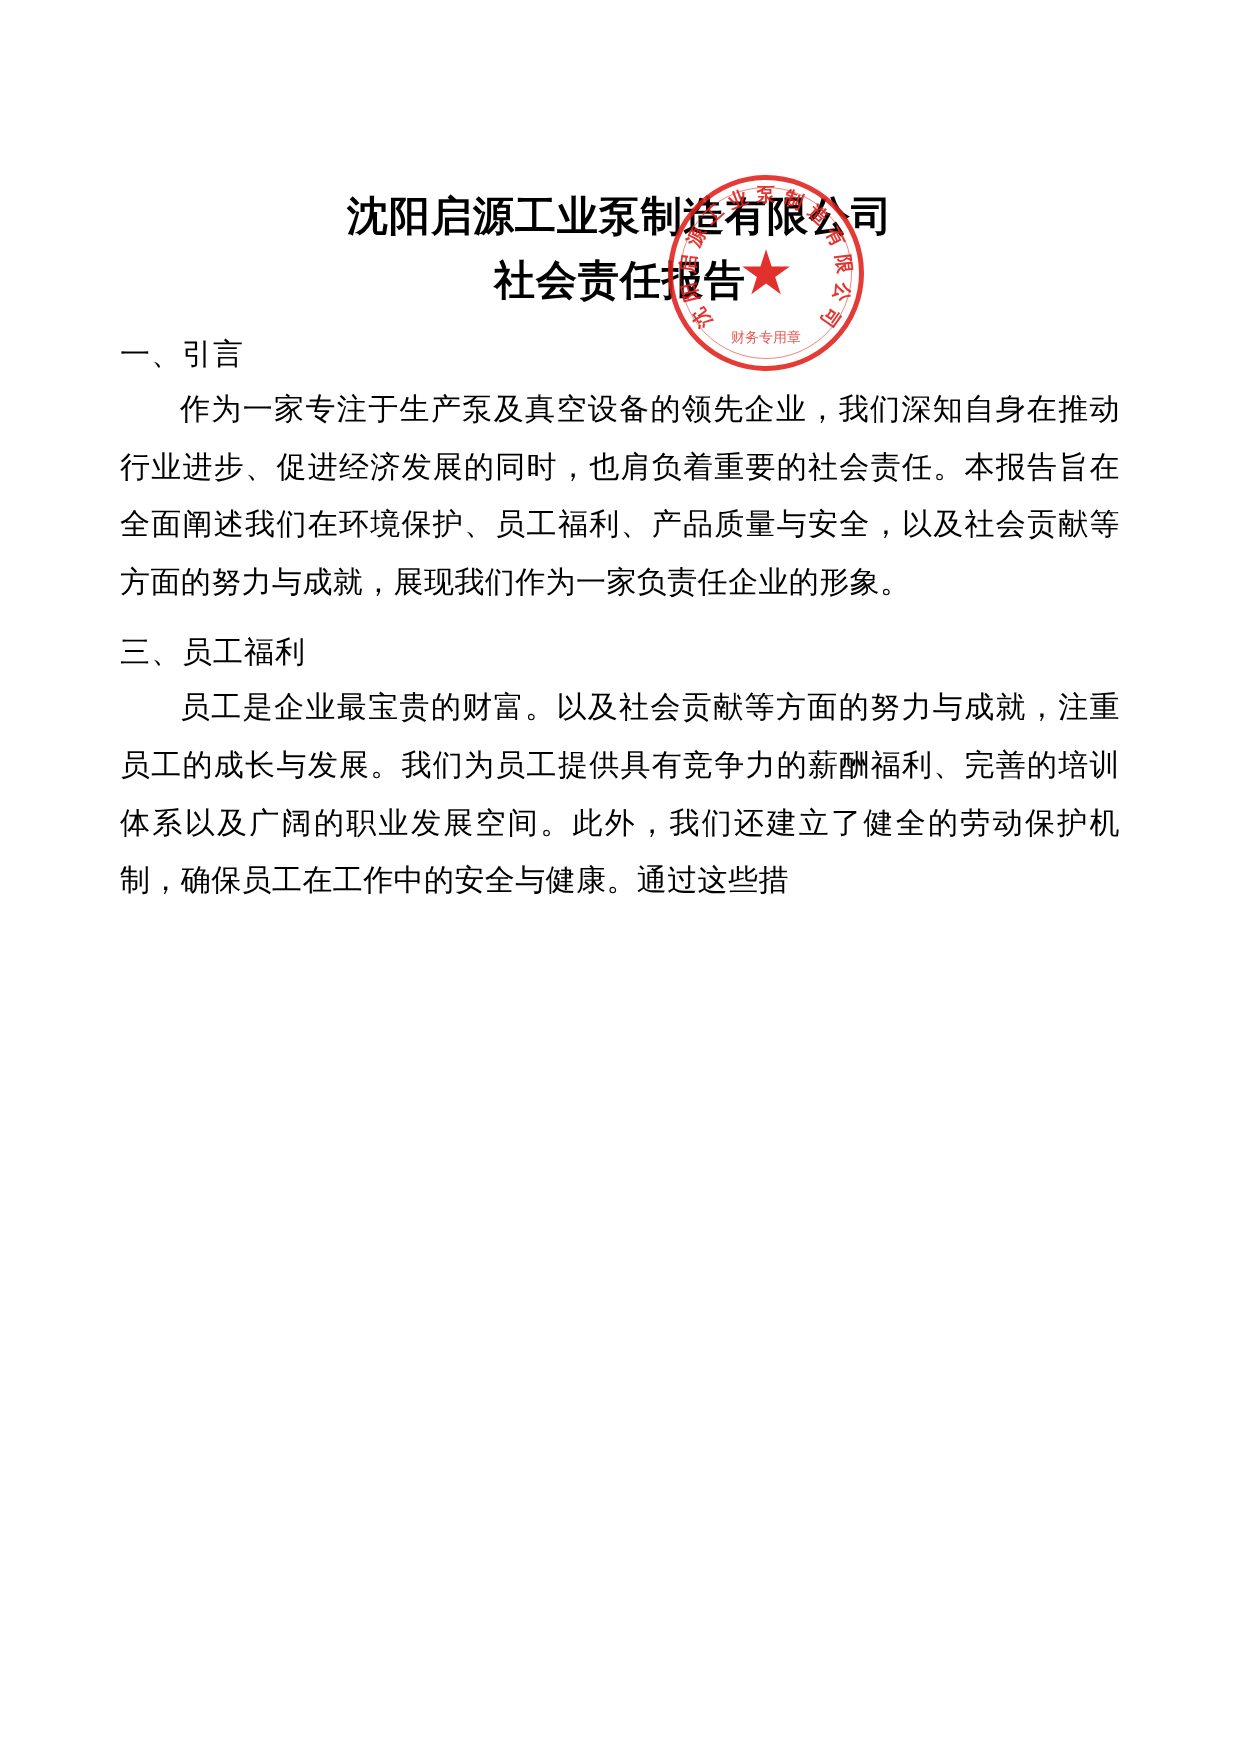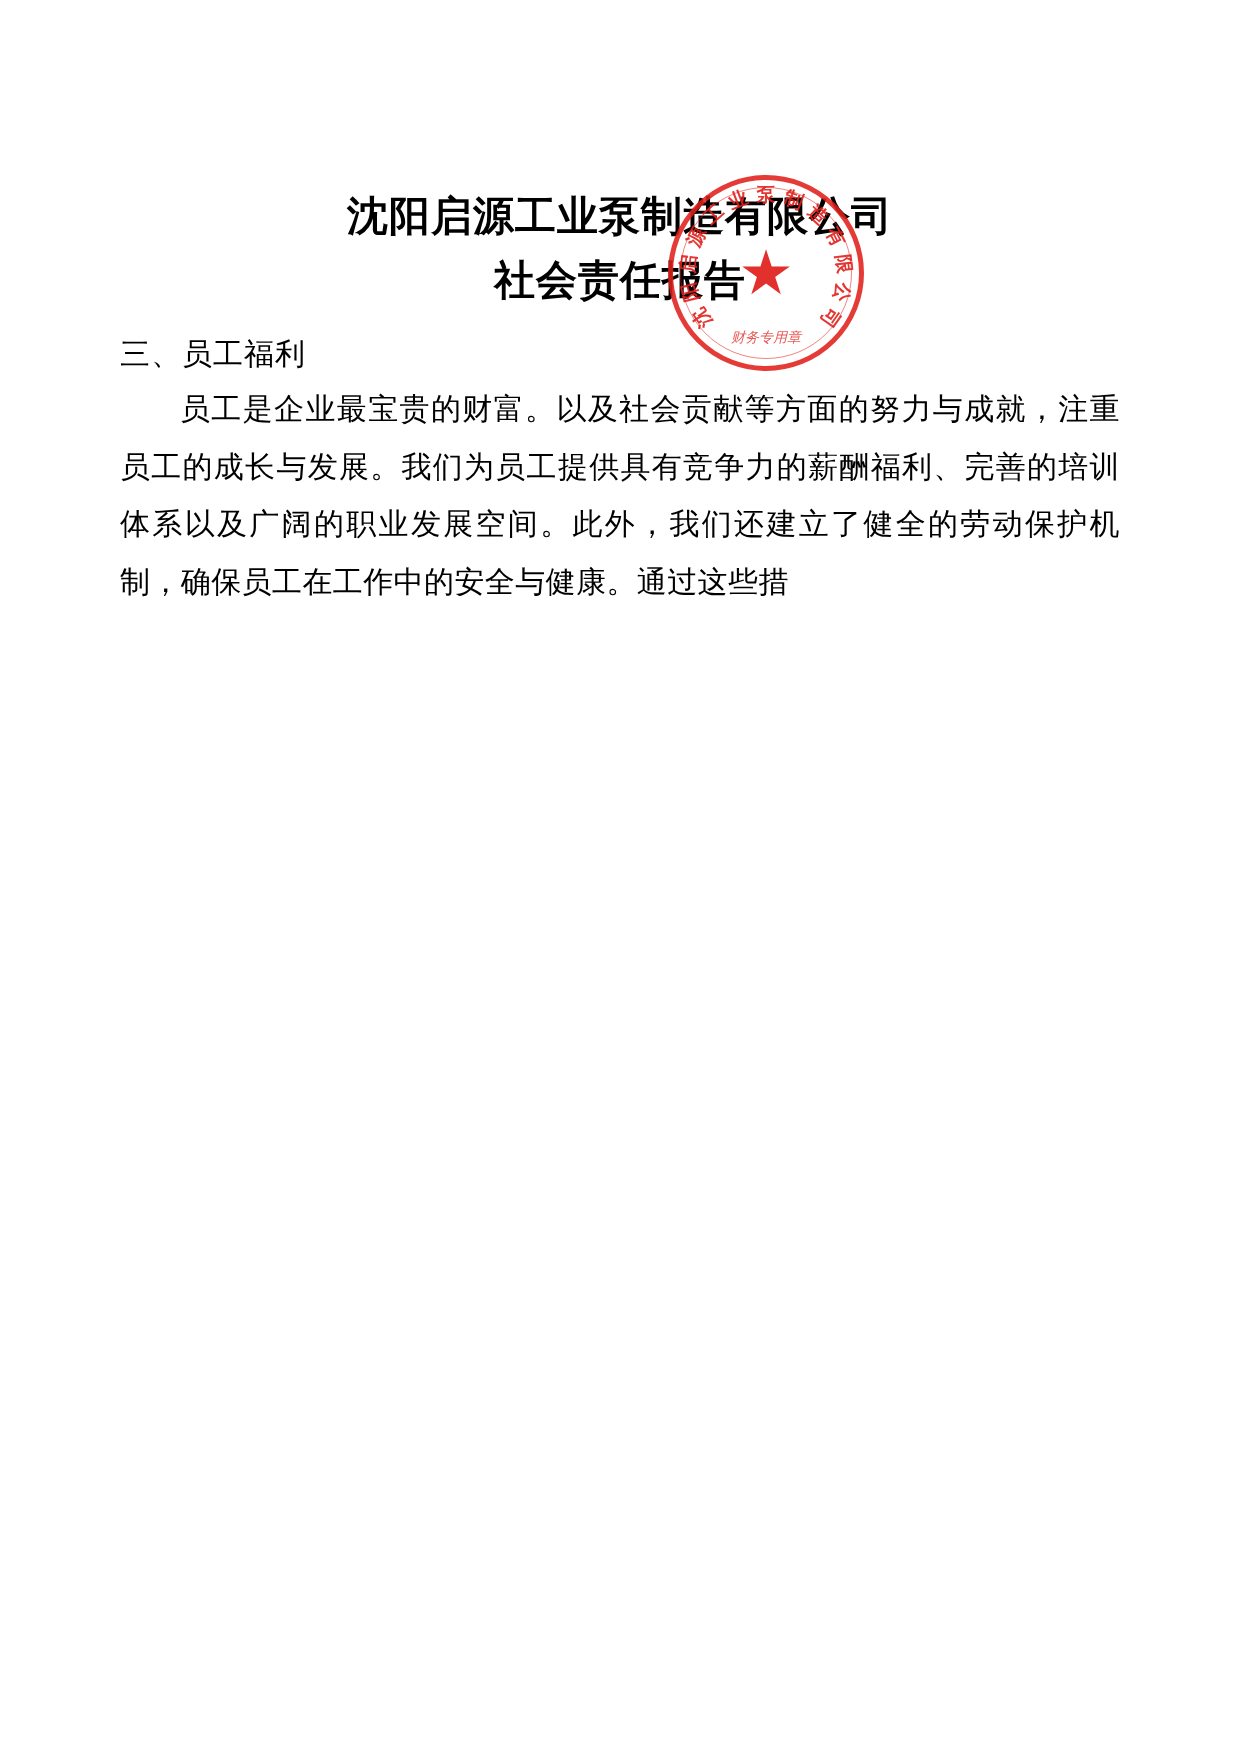--- a/index.html
+++ b/index.html
@@ -102,35 +102,38 @@
   .seal .bottom-text {
     position: absolute;
     left: 50%;
     bottom: 24px;
     transform: translateX(-50%);
     font-family: "DejaVu Sans", "Liberation Sans", sans-serif;
     font-size: 14px;
     color: #e0201b;
     opacity: 0.75;
     white-space: nowrap;
-    font-style: italic;
   }
 </style>
 </head>
 <body>
 
 <div class="page">
 
   <div class="doc-body">
 
     <div class="doc-title">
       <span class="line">沈阳启源工业泵制造有限公司</span>
       <span class="line">社会责任报告</span>
     </div>
 
+    <div class="section">
+      <div class="section-heading">一、引言</div>
+      <p class="para">作为一家专注于生产泵及真空设备的领先企业，我们深知自身在推动行业进步、促进经济发展的同时，也肩负着重要的社会责任。本报告旨在全面阐述我们在环境保护、员工福利、产品质量与安全，以及社会贡献等方面的努力与成就，展现我们作为一家负责任企业的形象。</p>
+    </div>
 
     <div class="section">
     </div>
 
     <div class="section">
       <div class="section-heading">三、员工福利</div>
       <p class="para">员工是企业最宝贵的财富。以及社会贡献等方面的努力与成就，注重员工的成长与发展。我们为员工提供具有竞争力的薪酬福利、完善的培训体系以及广阔的职业发展空间。此外，我们还建立了健全的劳动保护机制，确保员工在工作中的安全与健康。通过这些措</p>
     </div>
 
   </div>

